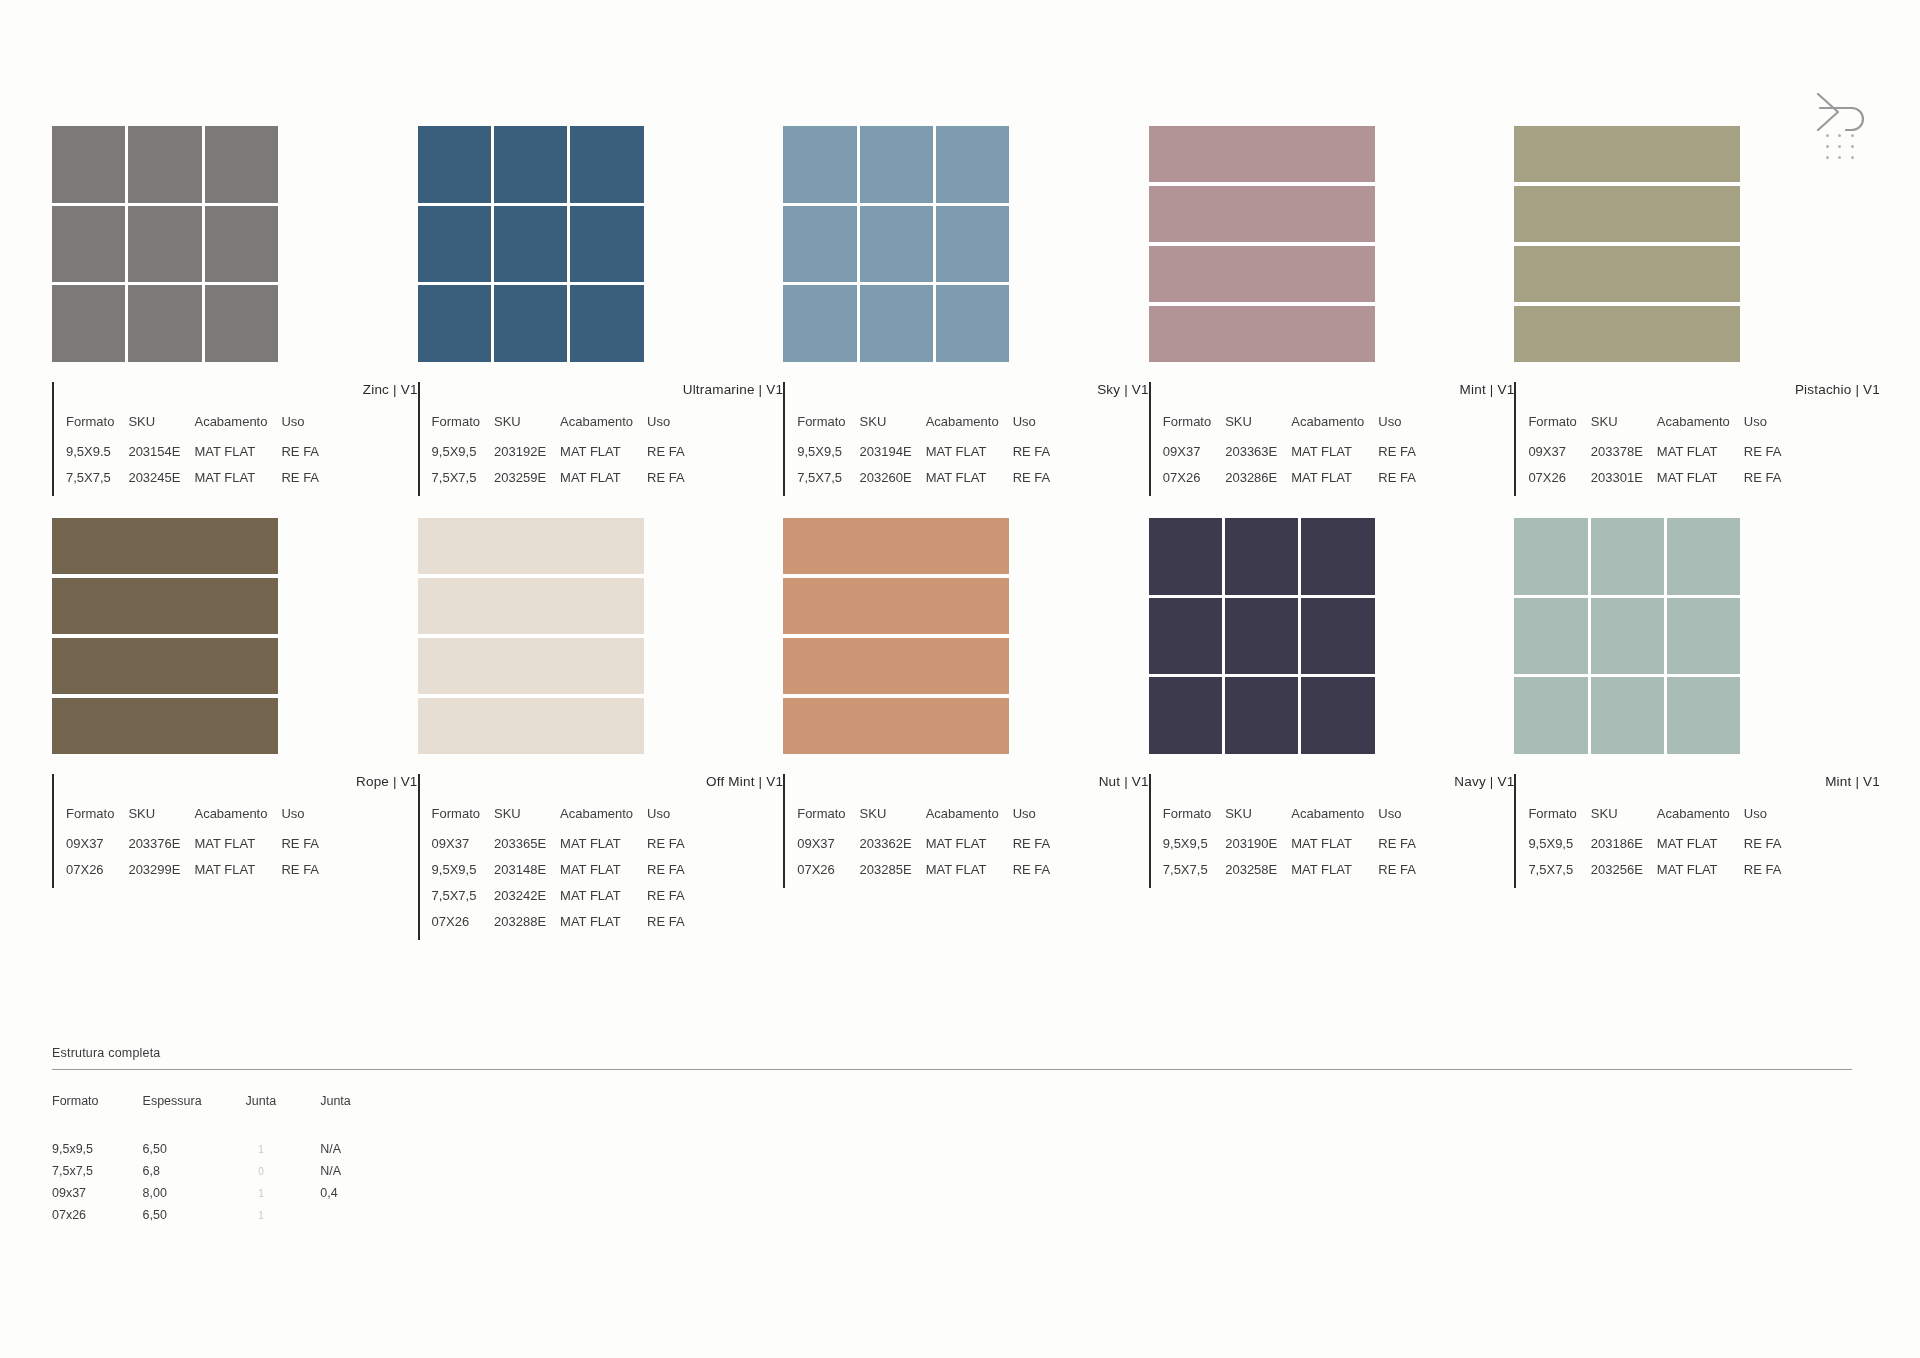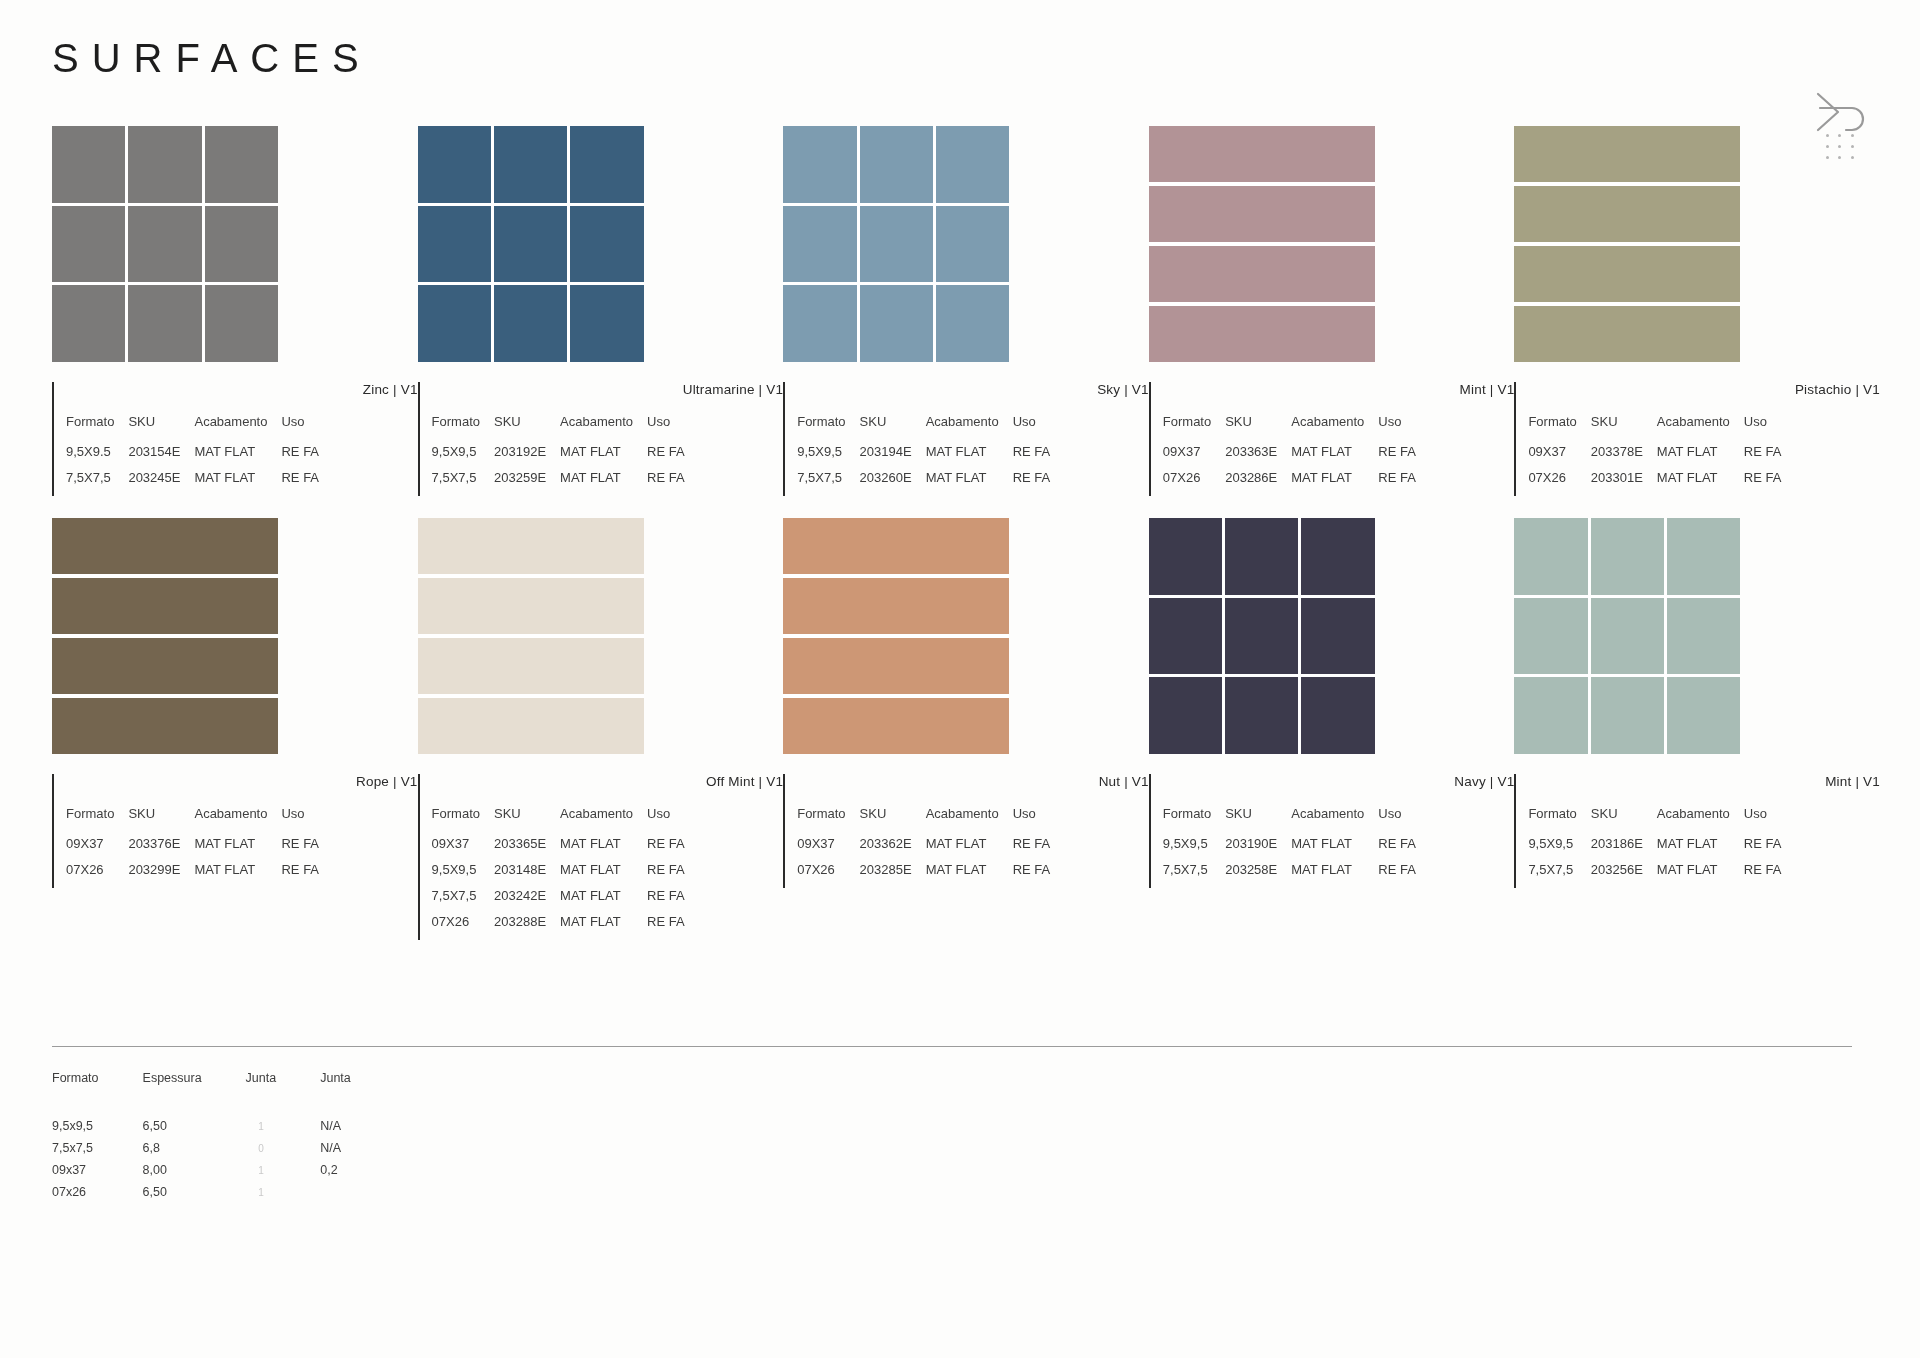--- a/index.html
+++ b/index.html
@@ -164,21 +164,20 @@
     font-size: 10px;
     text-align: center;
     padding-right: 44px;
   }
 </style>
 </head>
 <body>
 
 <div class="page">
 
-  <div class="page-title">SURFACES</div>
 
   <div class="back-tool">
     <svg width="62" height="48" viewBox="0 0 62 48" fill="none" aria-hidden="true">
       <path d="M6 6 L26 24 M6 42 L26 24" stroke="#9a9a9a" stroke-width="2.2" stroke-linecap="round"></path>
       <path d="M8 20 H40 a11 11 0 0 1 0 22 H34" stroke="#9a9a9a" stroke-width="2.2" stroke-linecap="round" fill="none"></path>
     </svg>
     <div class="dot-grid">
       <i></i>
         <i></i>
         <i></i>
@@ -575,20 +574,21 @@
                 <td>MAT FLAT</td>
                 <td>RE FA</td>
               </tr>
             </tbody>
           </table>
         </div>
       </div>
     </div>
 
   <div class="structure">
+    <div class="structure-title">Estrutura completa</div>
     <div class="structure-rule"></div>
     <table class="structure-table">
       <thead>
         <tr>
           <th>Formato</th>
           <th>Espessura</th>
           <th>Junta</th>
           <th>Junta</th>
         </tr>
       </thead>
@@ -602,21 +602,21 @@
           <tr>
             <td>7,5x7,5</td>
             <td>6,8</td>
             <td class="junta">0</td>
             <td>N/A</td>
           </tr>
           <tr>
             <td>09x37</td>
             <td>8,00</td>
             <td class="junta">1</td>
-            <td>0,2</td>
+            <td>0,4</td>
           </tr>
           <tr>
             <td>07x26</td>
             <td>6,50</td>
             <td class="junta">1</td>
             <td></td>
           </tr>
         </tbody>
     </table>
   </div>

